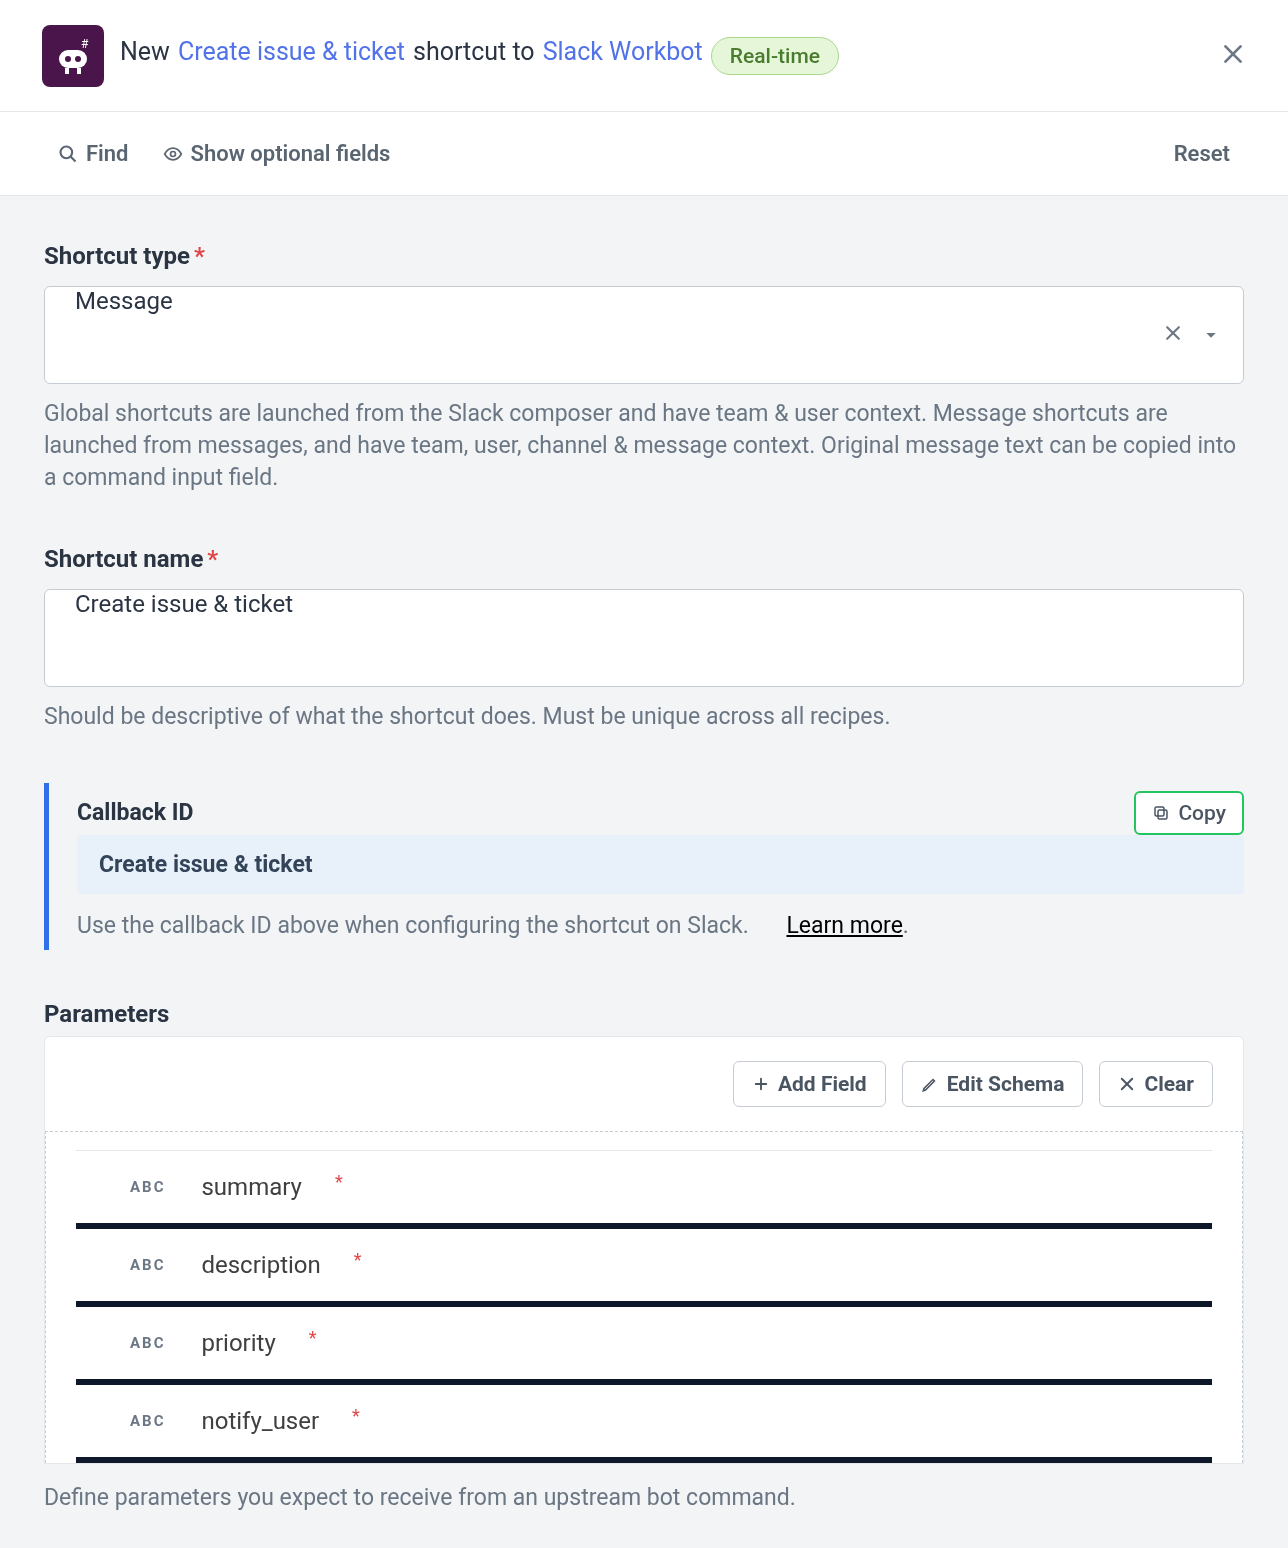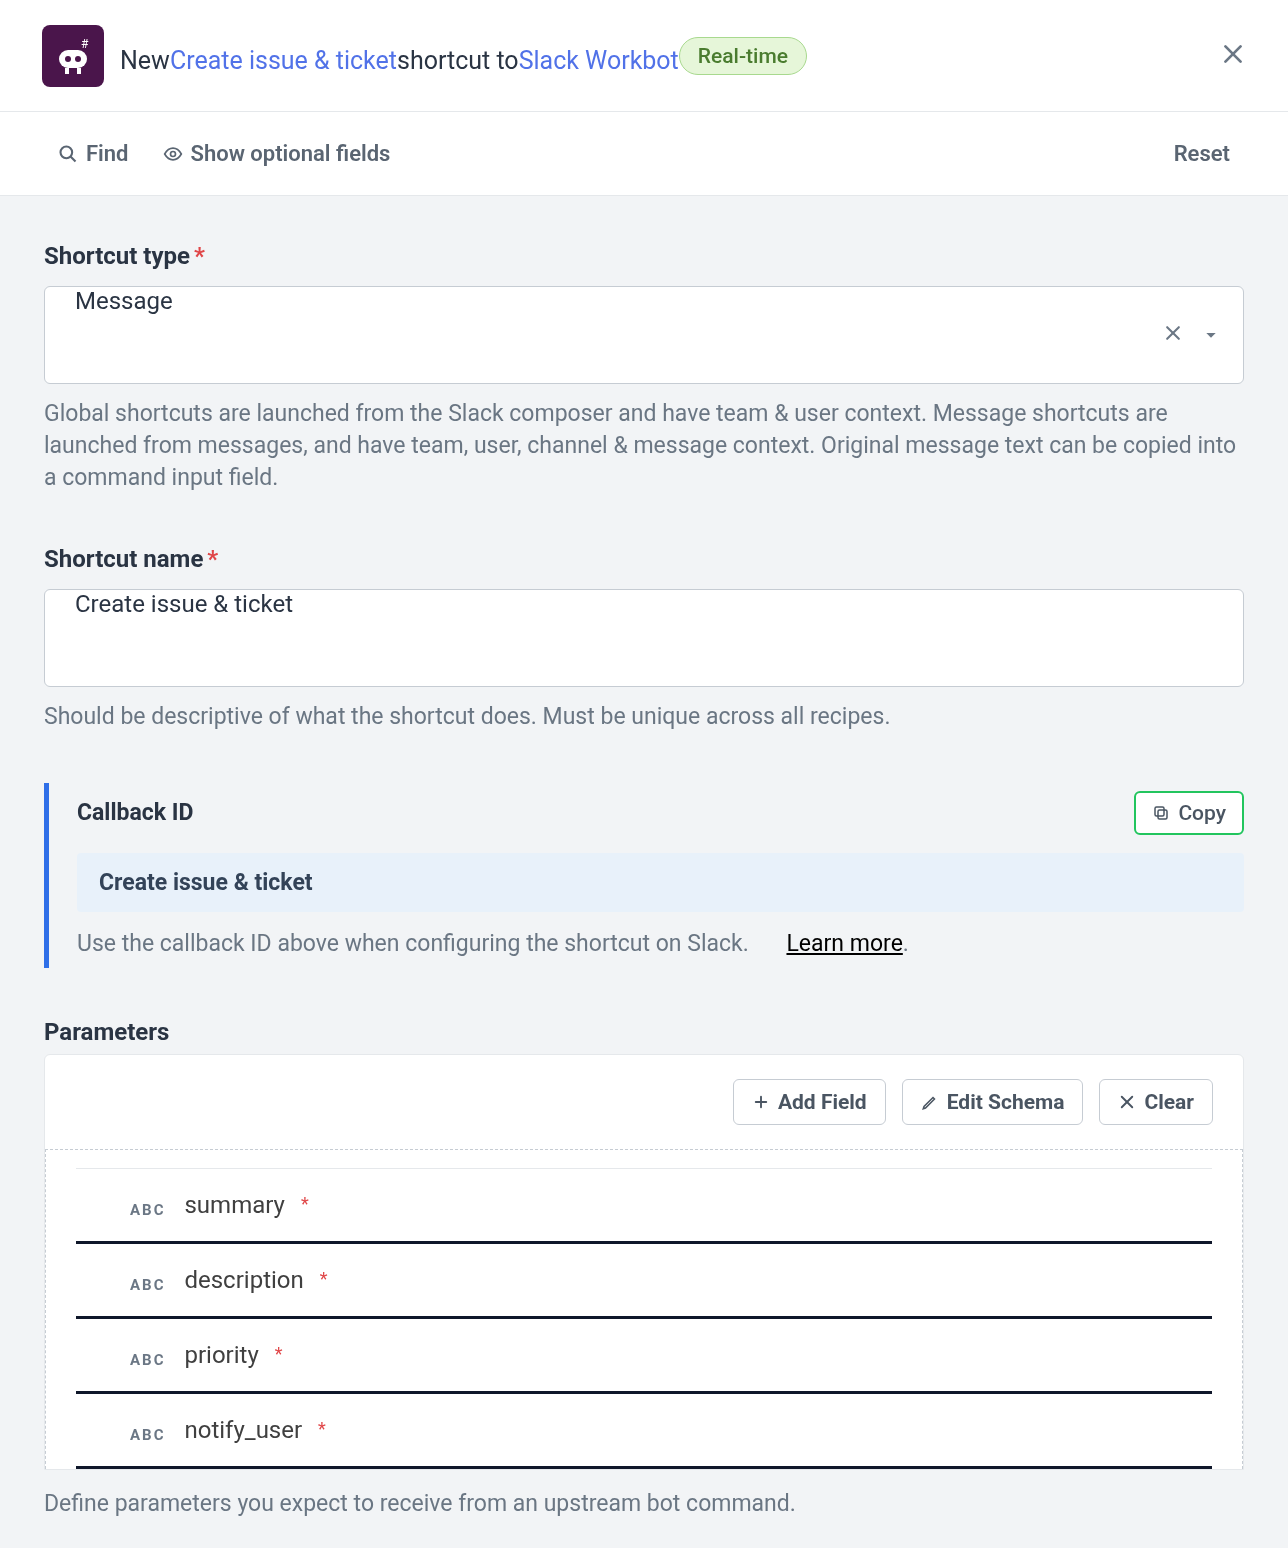--- a/index.html
+++ b/index.html
@@ -29,21 +29,22 @@
     background: #4a154b;
     display: flex; align-items: center; justify-content: center;
     position: relative;
   }
   .app-icon svg { width: 44px; height: 44px; }
   .title-line {
     font-size: 25px;
     color: #2a3443;
     display: flex;
     flex-wrap: wrap;
-    align-items: flex-end;
+    align-items: flex-start;
+    gap: 8px;
   }
   .title-line .link { color: #5172e8; }
   .badge {
     display: inline-flex;
     align-items: center;
     border: 1px solid #a8d98e;
     background: #e6f6d9;
     color: #4a7c2f;
     border-radius: 999px;
     padding: 6px 18px;
@@ -105,21 +106,20 @@
   }
   .help-text a { color: #000000; text-decoration: underline; margin-left: 32px; }
 
   .callback-panel {
     border-left: 5px solid #2f6fe8;
     padding: 8px 0 8px 28px;
     margin-bottom: 50px;
   }
   .callback-header {
     display: flex; justify-content: space-between; align-items: center;
-    margin-bottom: 18px;
   }
   .callback-title { font-size: 23px; font-weight: 700; color: #2a3443; }
   .copy-btn {
     display: flex; align-items: center; gap: 8px;
     border: 2px solid #22c55e; border-radius: 6px;
     background: #fff; padding: 8px 16px;
     font-size: 21px; color: #4a5562; font-weight: 500; cursor: pointer;
   }
   .copy-btn svg { width: 18px; height: 18px; stroke: #4a5562; fill: none; }
   .callback-value {
@@ -147,22 +147,22 @@
     font-size: 21px; color: #4a5562; font-weight: 700; cursor: pointer;
   }
   .small-btn svg { width: 18px; height: 18px; stroke: #4a5562; fill: none; }
   .params-list {
     border-top: 1px dashed #c6ccd3;
     border-left: 1px dashed #c6ccd3;
     border-right: 1px dashed #c6ccd3;
     padding: 6px 30px 0;
   }
   .param-row {
-    display: flex; align-items: flex-end; gap: 19px;
-    border-bottom: 3px solid #0f172a;
+    display: flex; align-items: center; gap: 36px;
+    border-bottom: 6px solid #0f172a;
     padding: 22px 10px 22px 54px;
   }
   .param-row:first-child { border-top: 1px solid #e5e8eb; margin-top: 12px; }
   .type-abc {
     font-size: 15px; letter-spacing: 2px; font-weight: 700;
     color: #6b7785;
   }
   .param-name { font-size: 24px; color: #404040; }
   .param-star { color: #e04648; font-size: 18px; position: relative; top: -5px; left: -3px; }
 </style>

